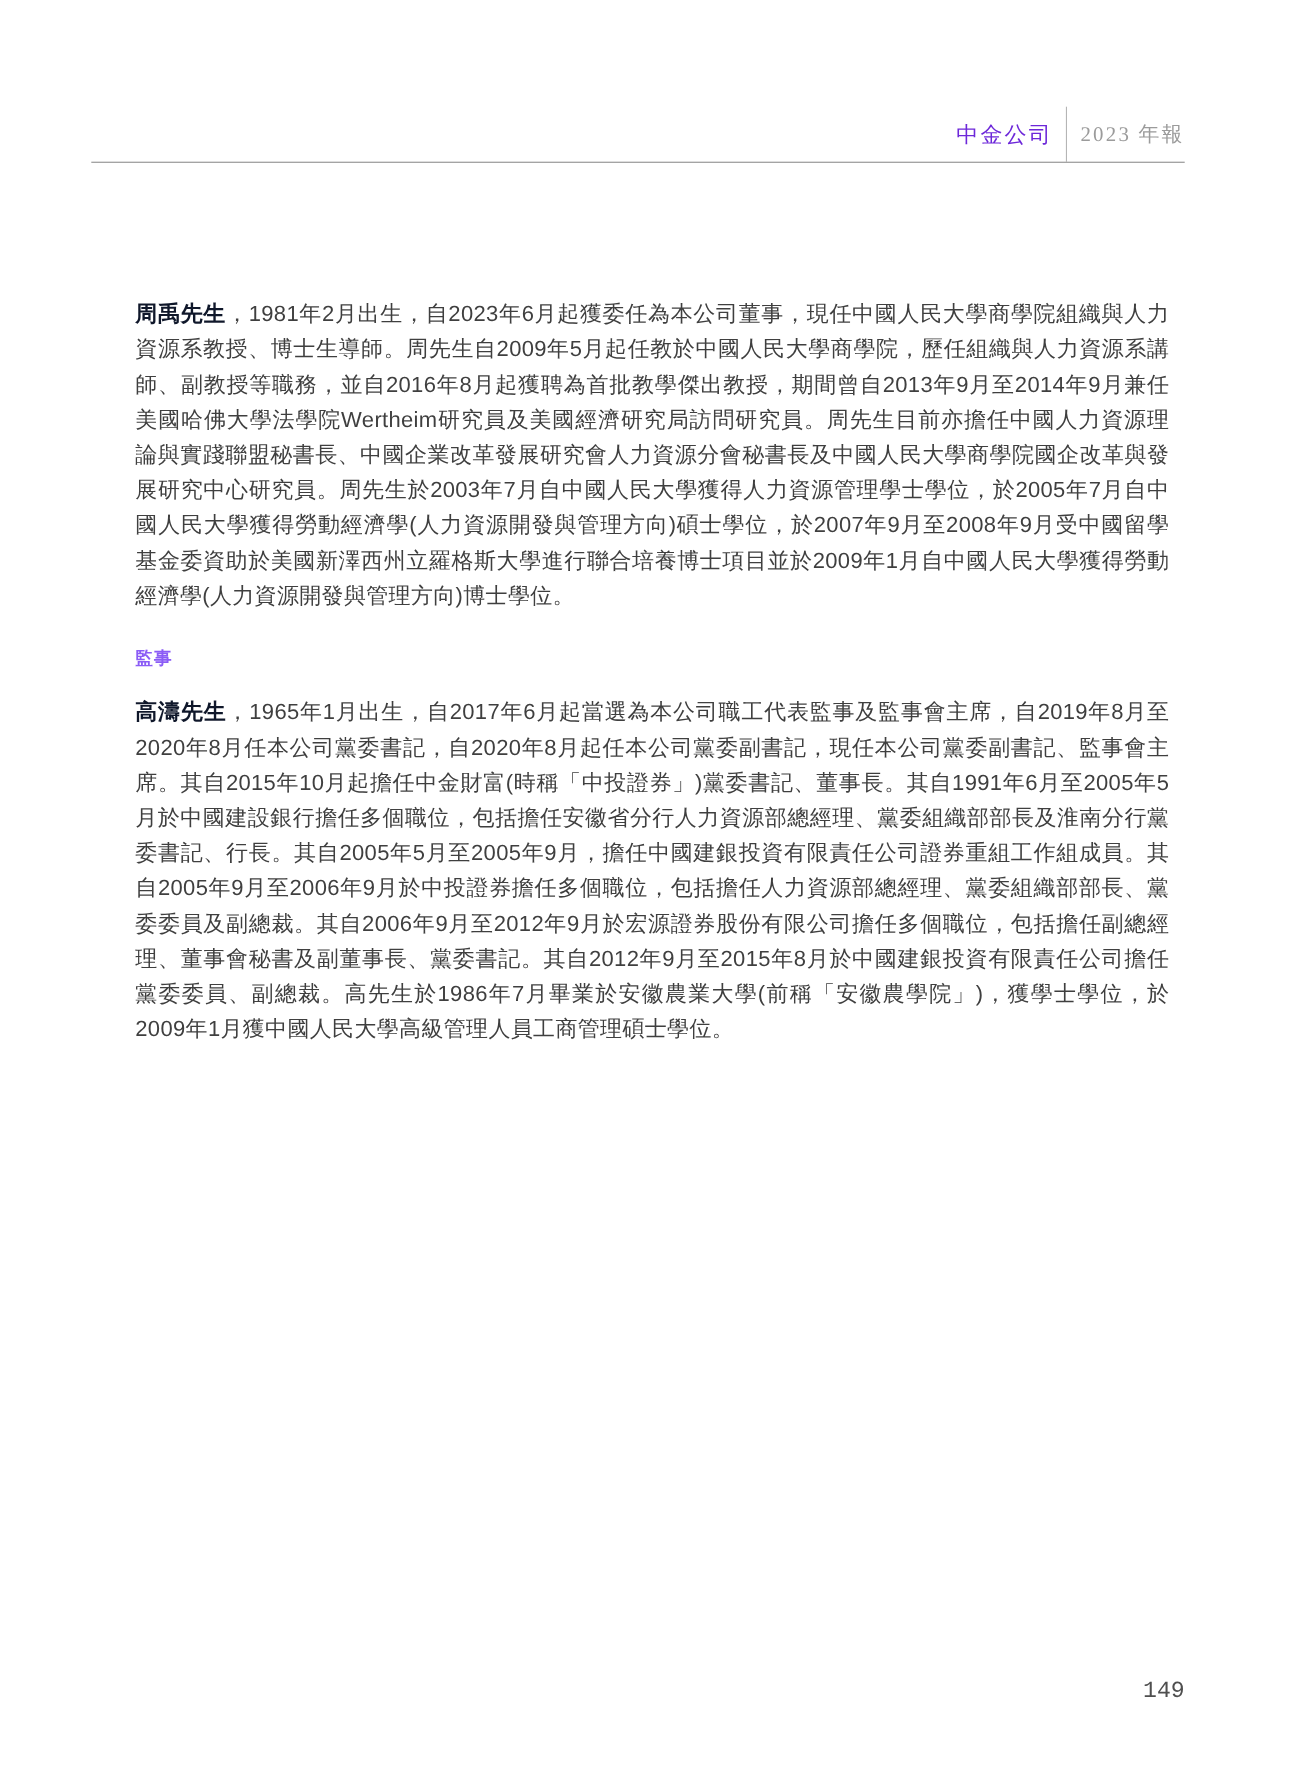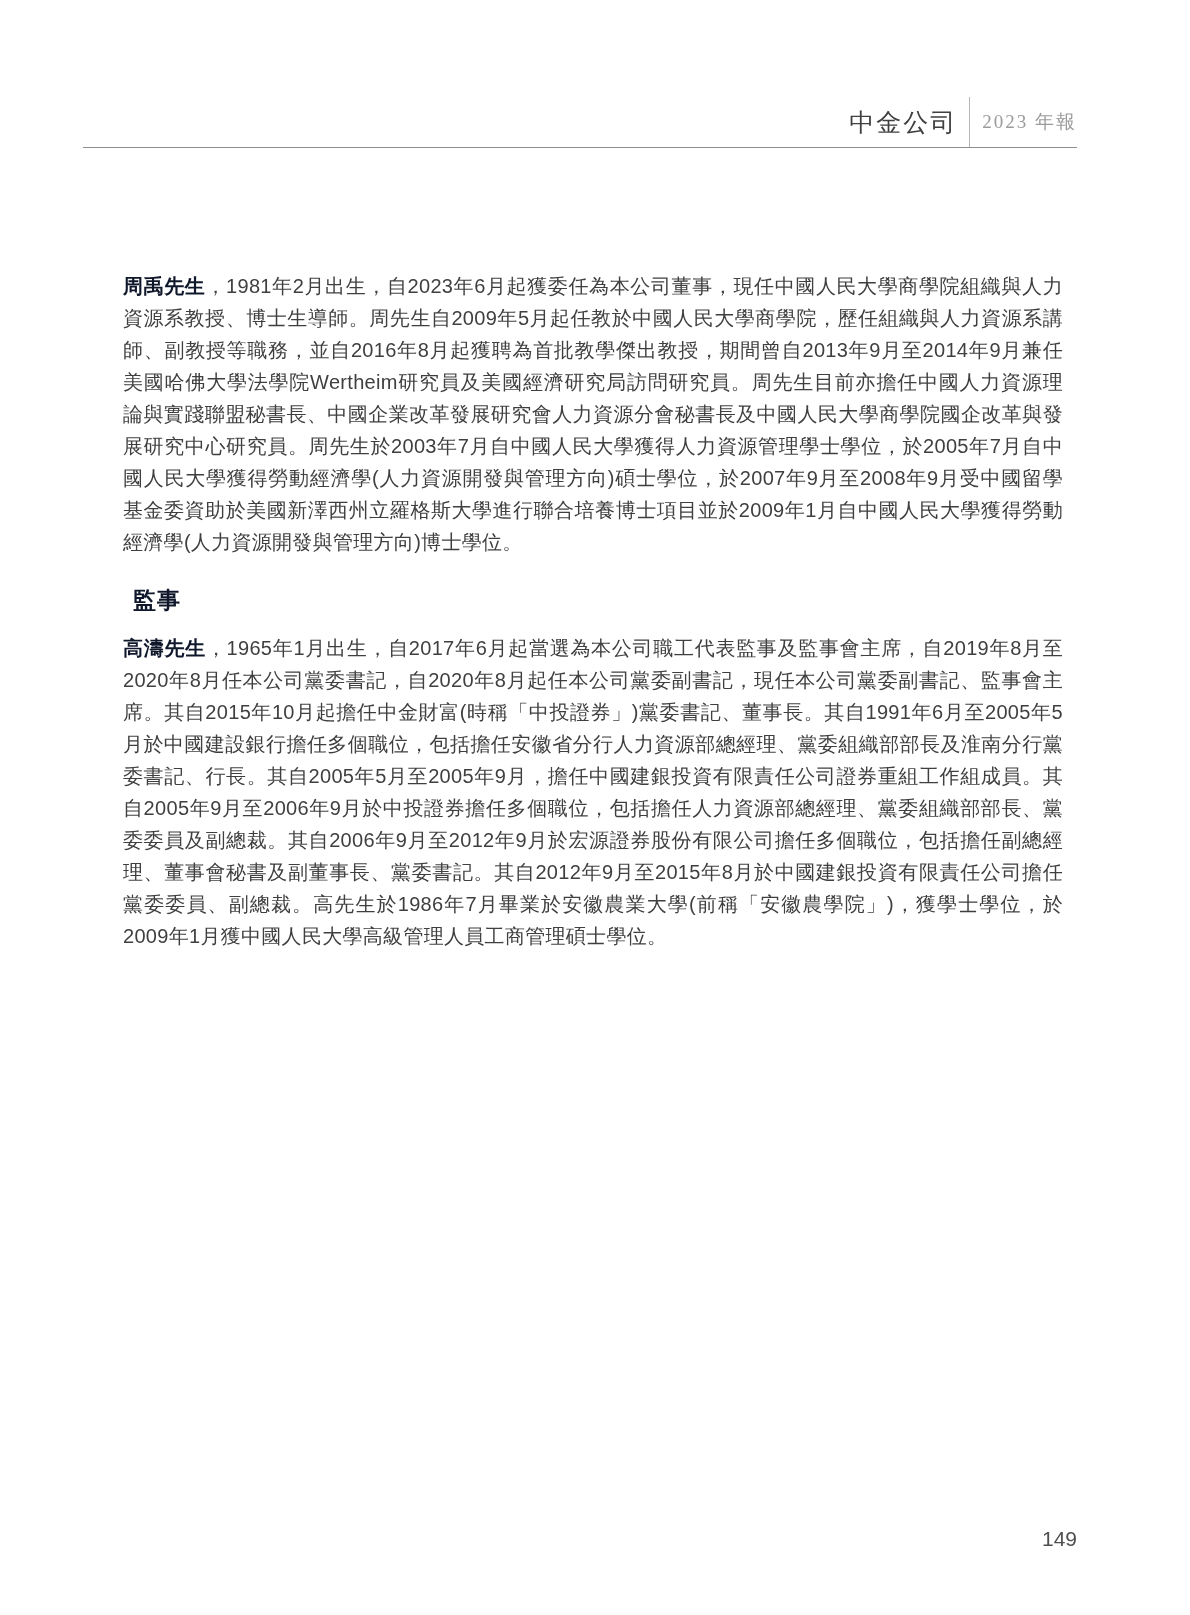--- a/index.html
+++ b/index.html
@@ -26,22 +26,22 @@
   .header-row {
     position: absolute;
     top: 97px;
     right: 113px;
     height: 50px;
     display: flex;
     align-items: center;
   }
   .company {
     font-family: "Liberation Serif", "DejaVu Serif", serif;
-    font-size: 25px;
-    color: #404040;
+    font-size: 20px;
+    color: #6d28d9;
     letter-spacing: 2px;
     padding-right: 12px;
     margin-left: 27px;
   }
   .vdiv {
     width: 1px;
     height: 50px;
     background: #b5b5b5;
   }
   .report {
@@ -74,34 +74,34 @@
     color: #3f3f3f;
     text-align: justify;
     text-justify: inter-character;
     letter-spacing: 0.3px;
   }
   .bio strong {
     font-weight: 700;
     color: #0f172a;
   }
   .section-heading {
-    margin: 27px 0 17px 10px;
-    font-size: 23px;
+    margin: 27px 0 17px 0;
+    font-size: 16px;
     line-height: 30px;
     font-weight: 600;
-    color: #0f172a;
+    color: #8b5cf6;
     letter-spacing: 1px;
   }
 
   
   .page-number {
     position: absolute;
     right: 113px;
     top: 1527px;
-    font-family: Liberation Sans, sans-serif;
+    font-family: Liberation Mono, monospace;
     font-size: 21px;
     color: #4f4f4f;
   }
 </style>
 </head>
 <body>
 
 <div class="page">
 
   <header class="page-header">

